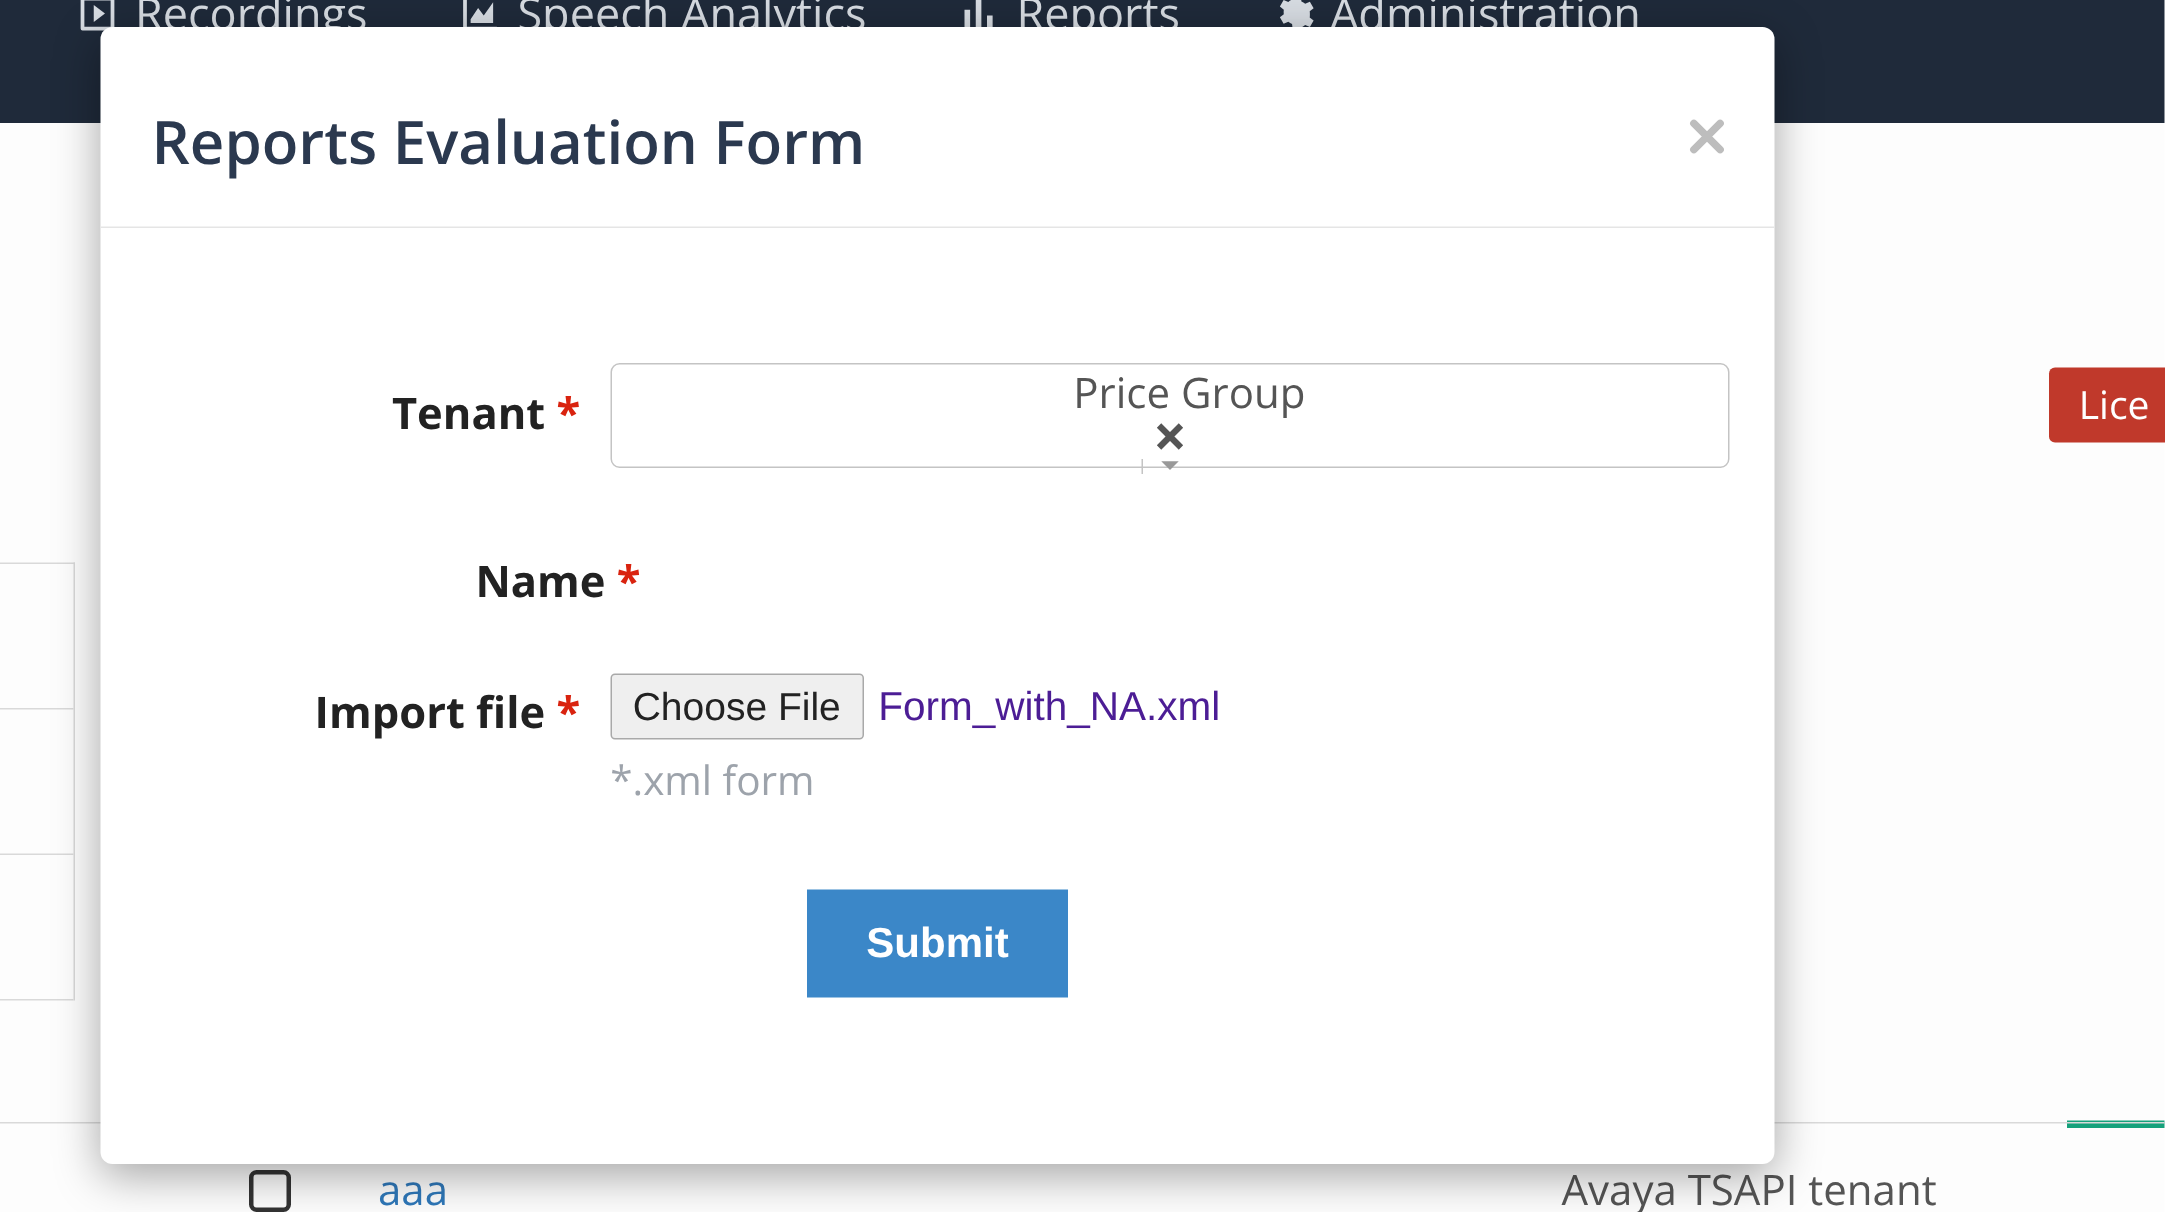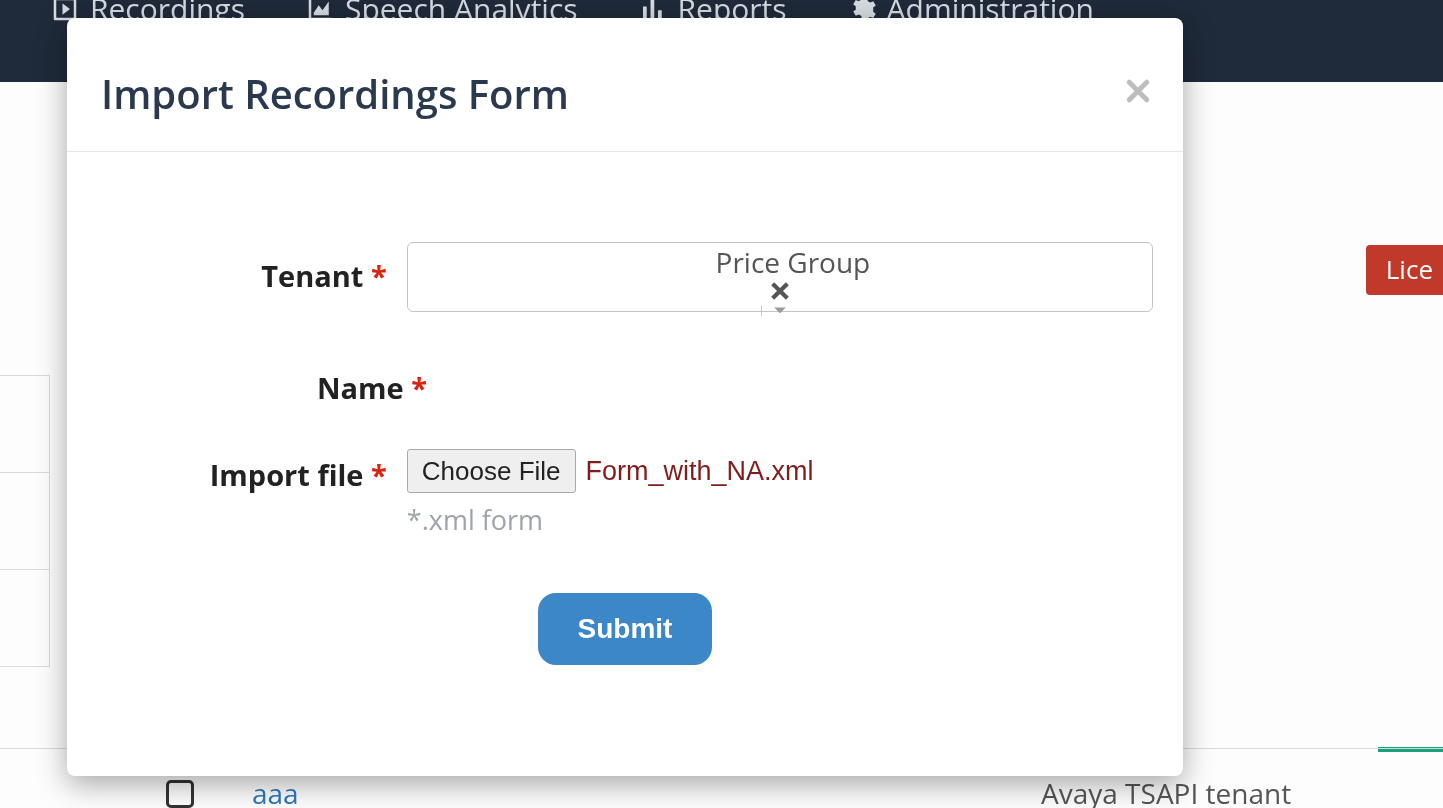--- a/index.html
+++ b/index.html
@@ -232,40 +232,40 @@
     background: #efefef;
     border: 1px solid #a9a9a9;
     border-radius: 3px;
     font-size: 26px;
     color: #222;
     cursor: pointer;
   }
   .file-name {
     font-family: Arial, sans-serif;
     font-size: 27px;
-    color: #7f1d1d;
+    color: #4c1d95;
   }
   .file-hint {
     font-size: 27px;
     color: #9da3ab;
   }
 
   .submit-wrap {
     display: flex;
     justify-content: center;
     margin-top: 55px;
   }
   .submit-btn {
     background: #3b87c8;
     color: #fff;
     font-size: 28px;
     font-weight: 700;
     padding: 20px 40px;
     border: none;
-    border-radius: 18px;
+    border-radius: 0;
     cursor: pointer;
   }
 </style>
 </head>
 <body>
 
 <div class="topbar">
   <div class="nav-item">
     <svg class="nav-icon" viewBox="0 0 24 24">
         <path d="M4 3h16a1 1 0 0 1 1 1v16a1 1 0 0 1-1 1H4a1 1 0 0 1-1-1V4a1 1 0 0 1 1-1zm1 2v14h14V5H5zm5 2.5 6 4.5-6 4.5v-9z"></path>
@@ -303,21 +303,21 @@
   <div class="bg-lower"></div>
   <div class="bg-row">
     <div class="bg-check"></div>
     <a class="bg-link">aaa</a>
     <span class="bg-tenant">Avaya TSAPI tenant</span>
   </div>
 </div>
 
 <div class="modal">
   <div class="modal-header">
-    <h1 class="modal-title">Import Recordings Form</h1>
+    <h1 class="modal-title">Reports Evaluation Form</h1>
     <div class="modal-close">
       <svg viewBox="0 0 24 24">
           <path d="M5 5l14 14M19 5L5 19" stroke="#444" stroke-width="4" stroke-linecap="round" fill="none"></path>
         </svg>
     </div>
   </div>
 
   <div class="modal-body">
 
     <div class="form-row">

